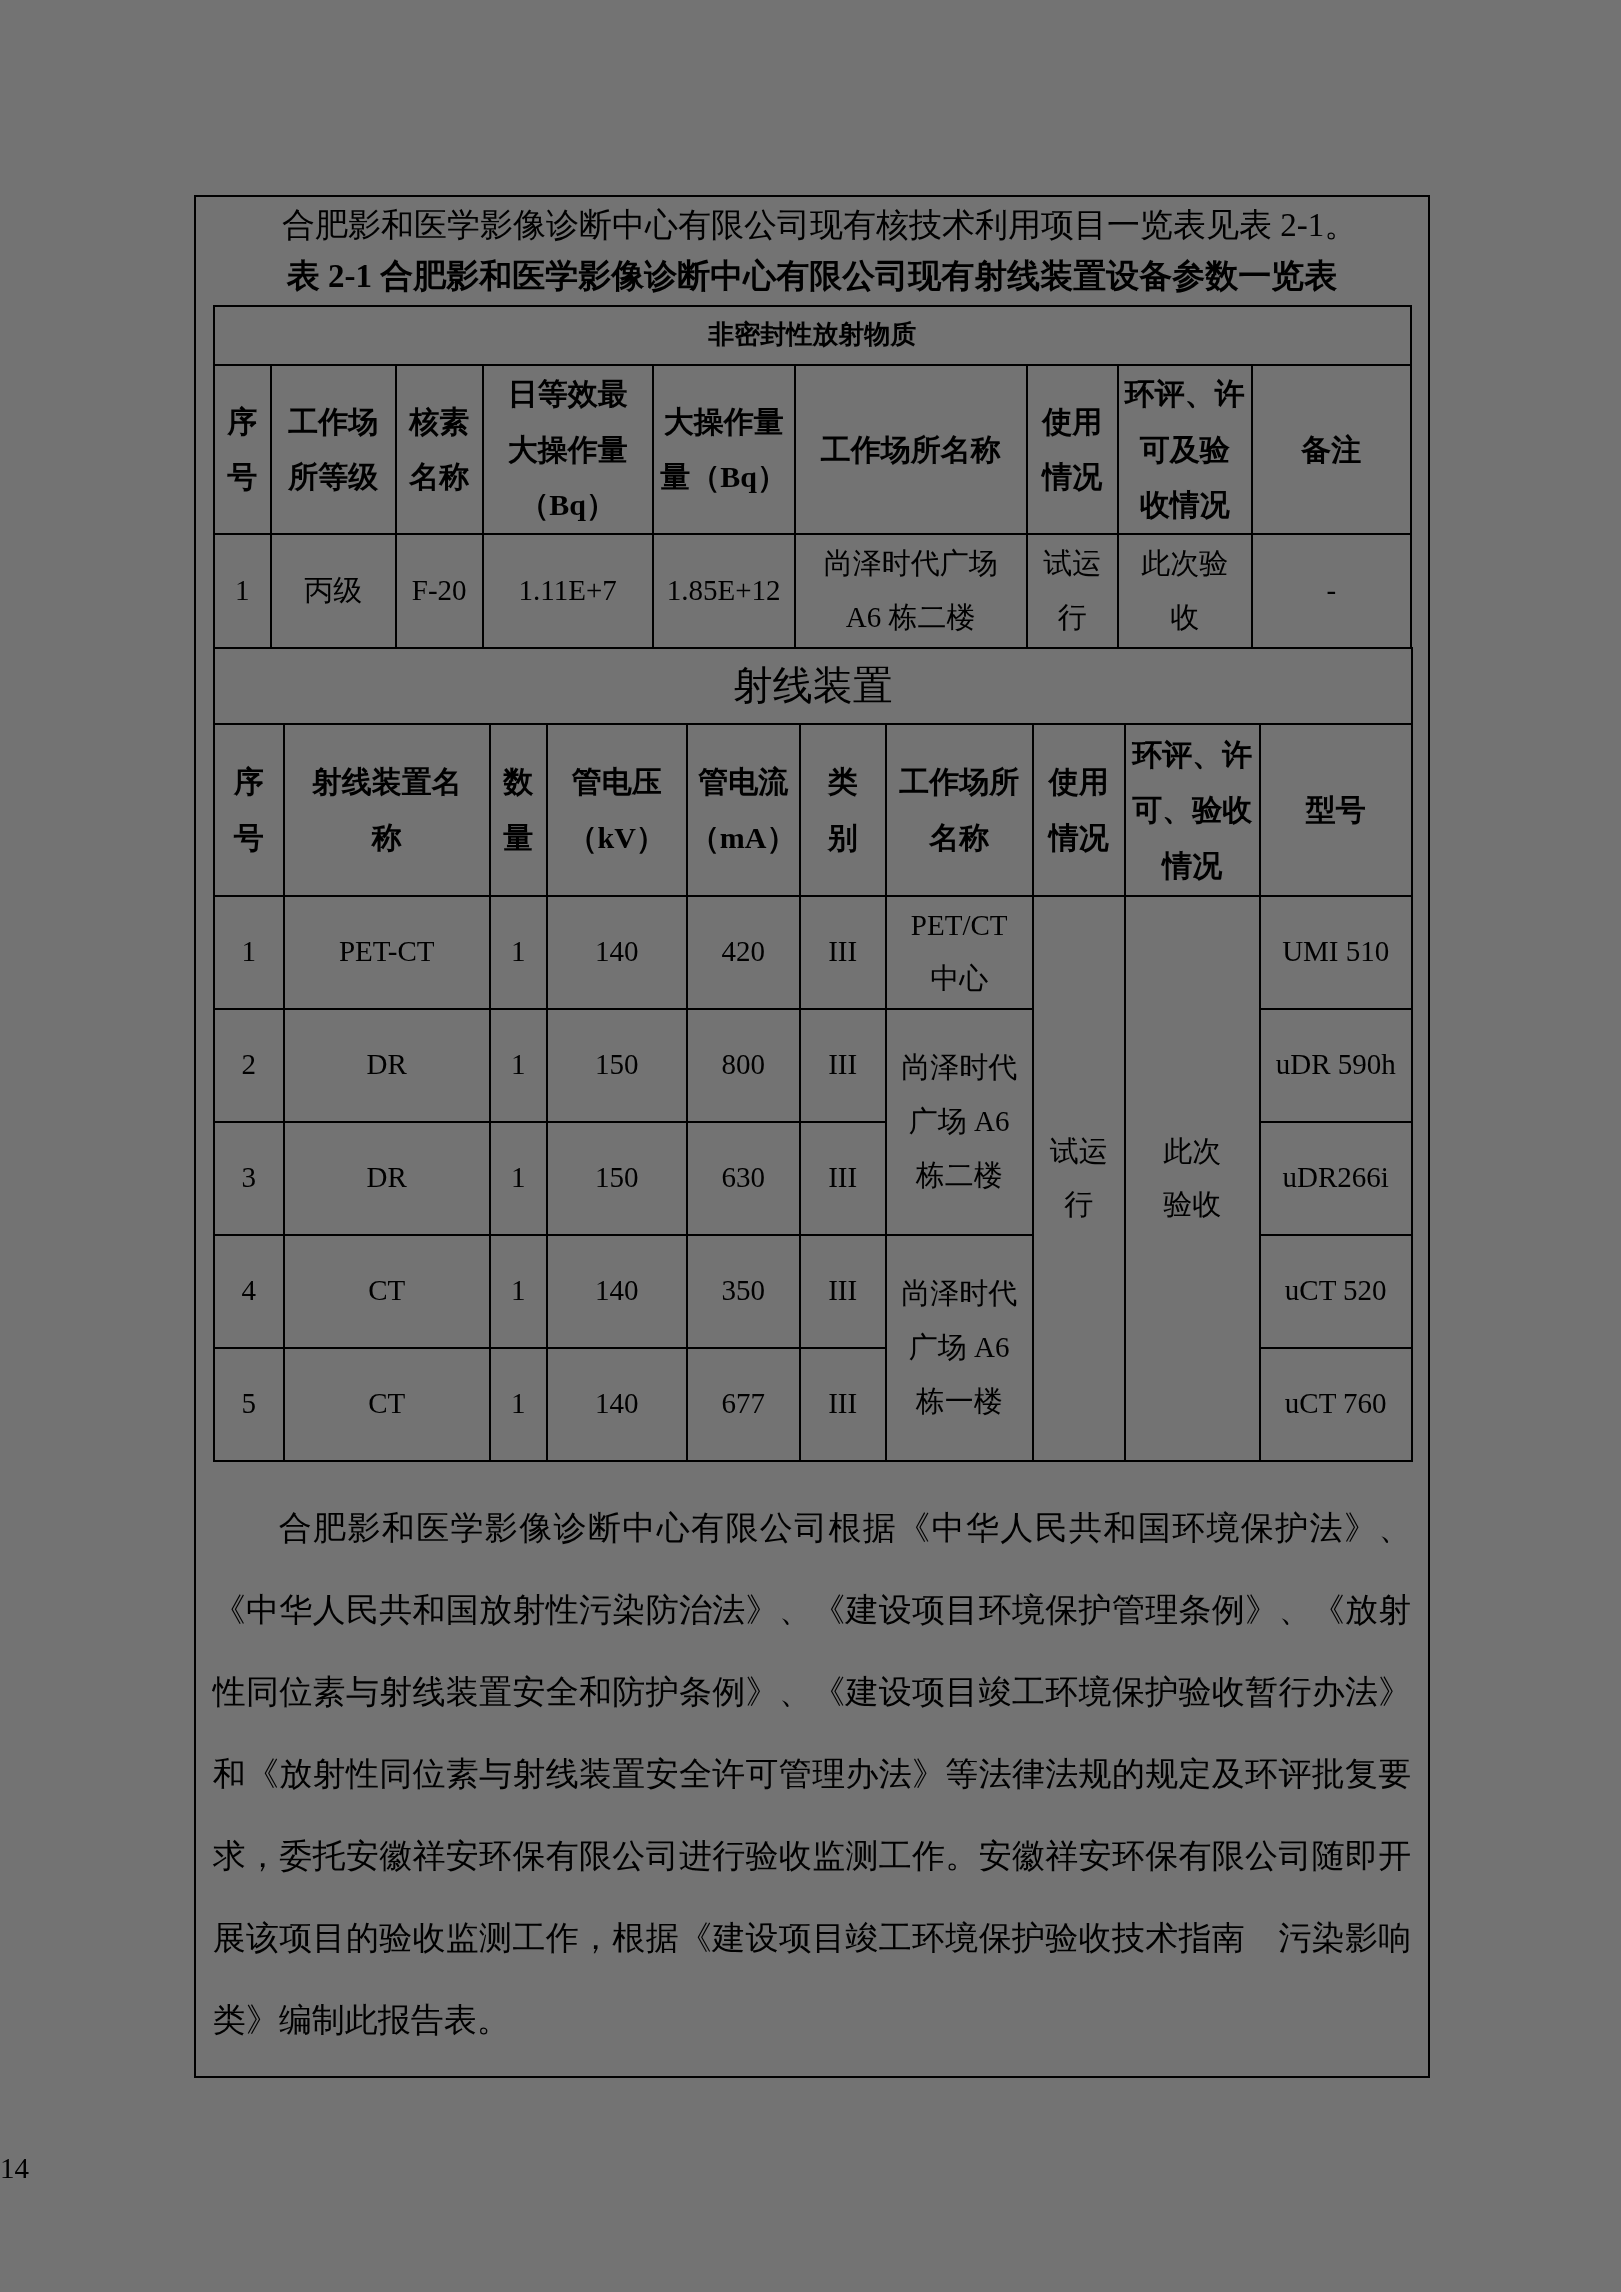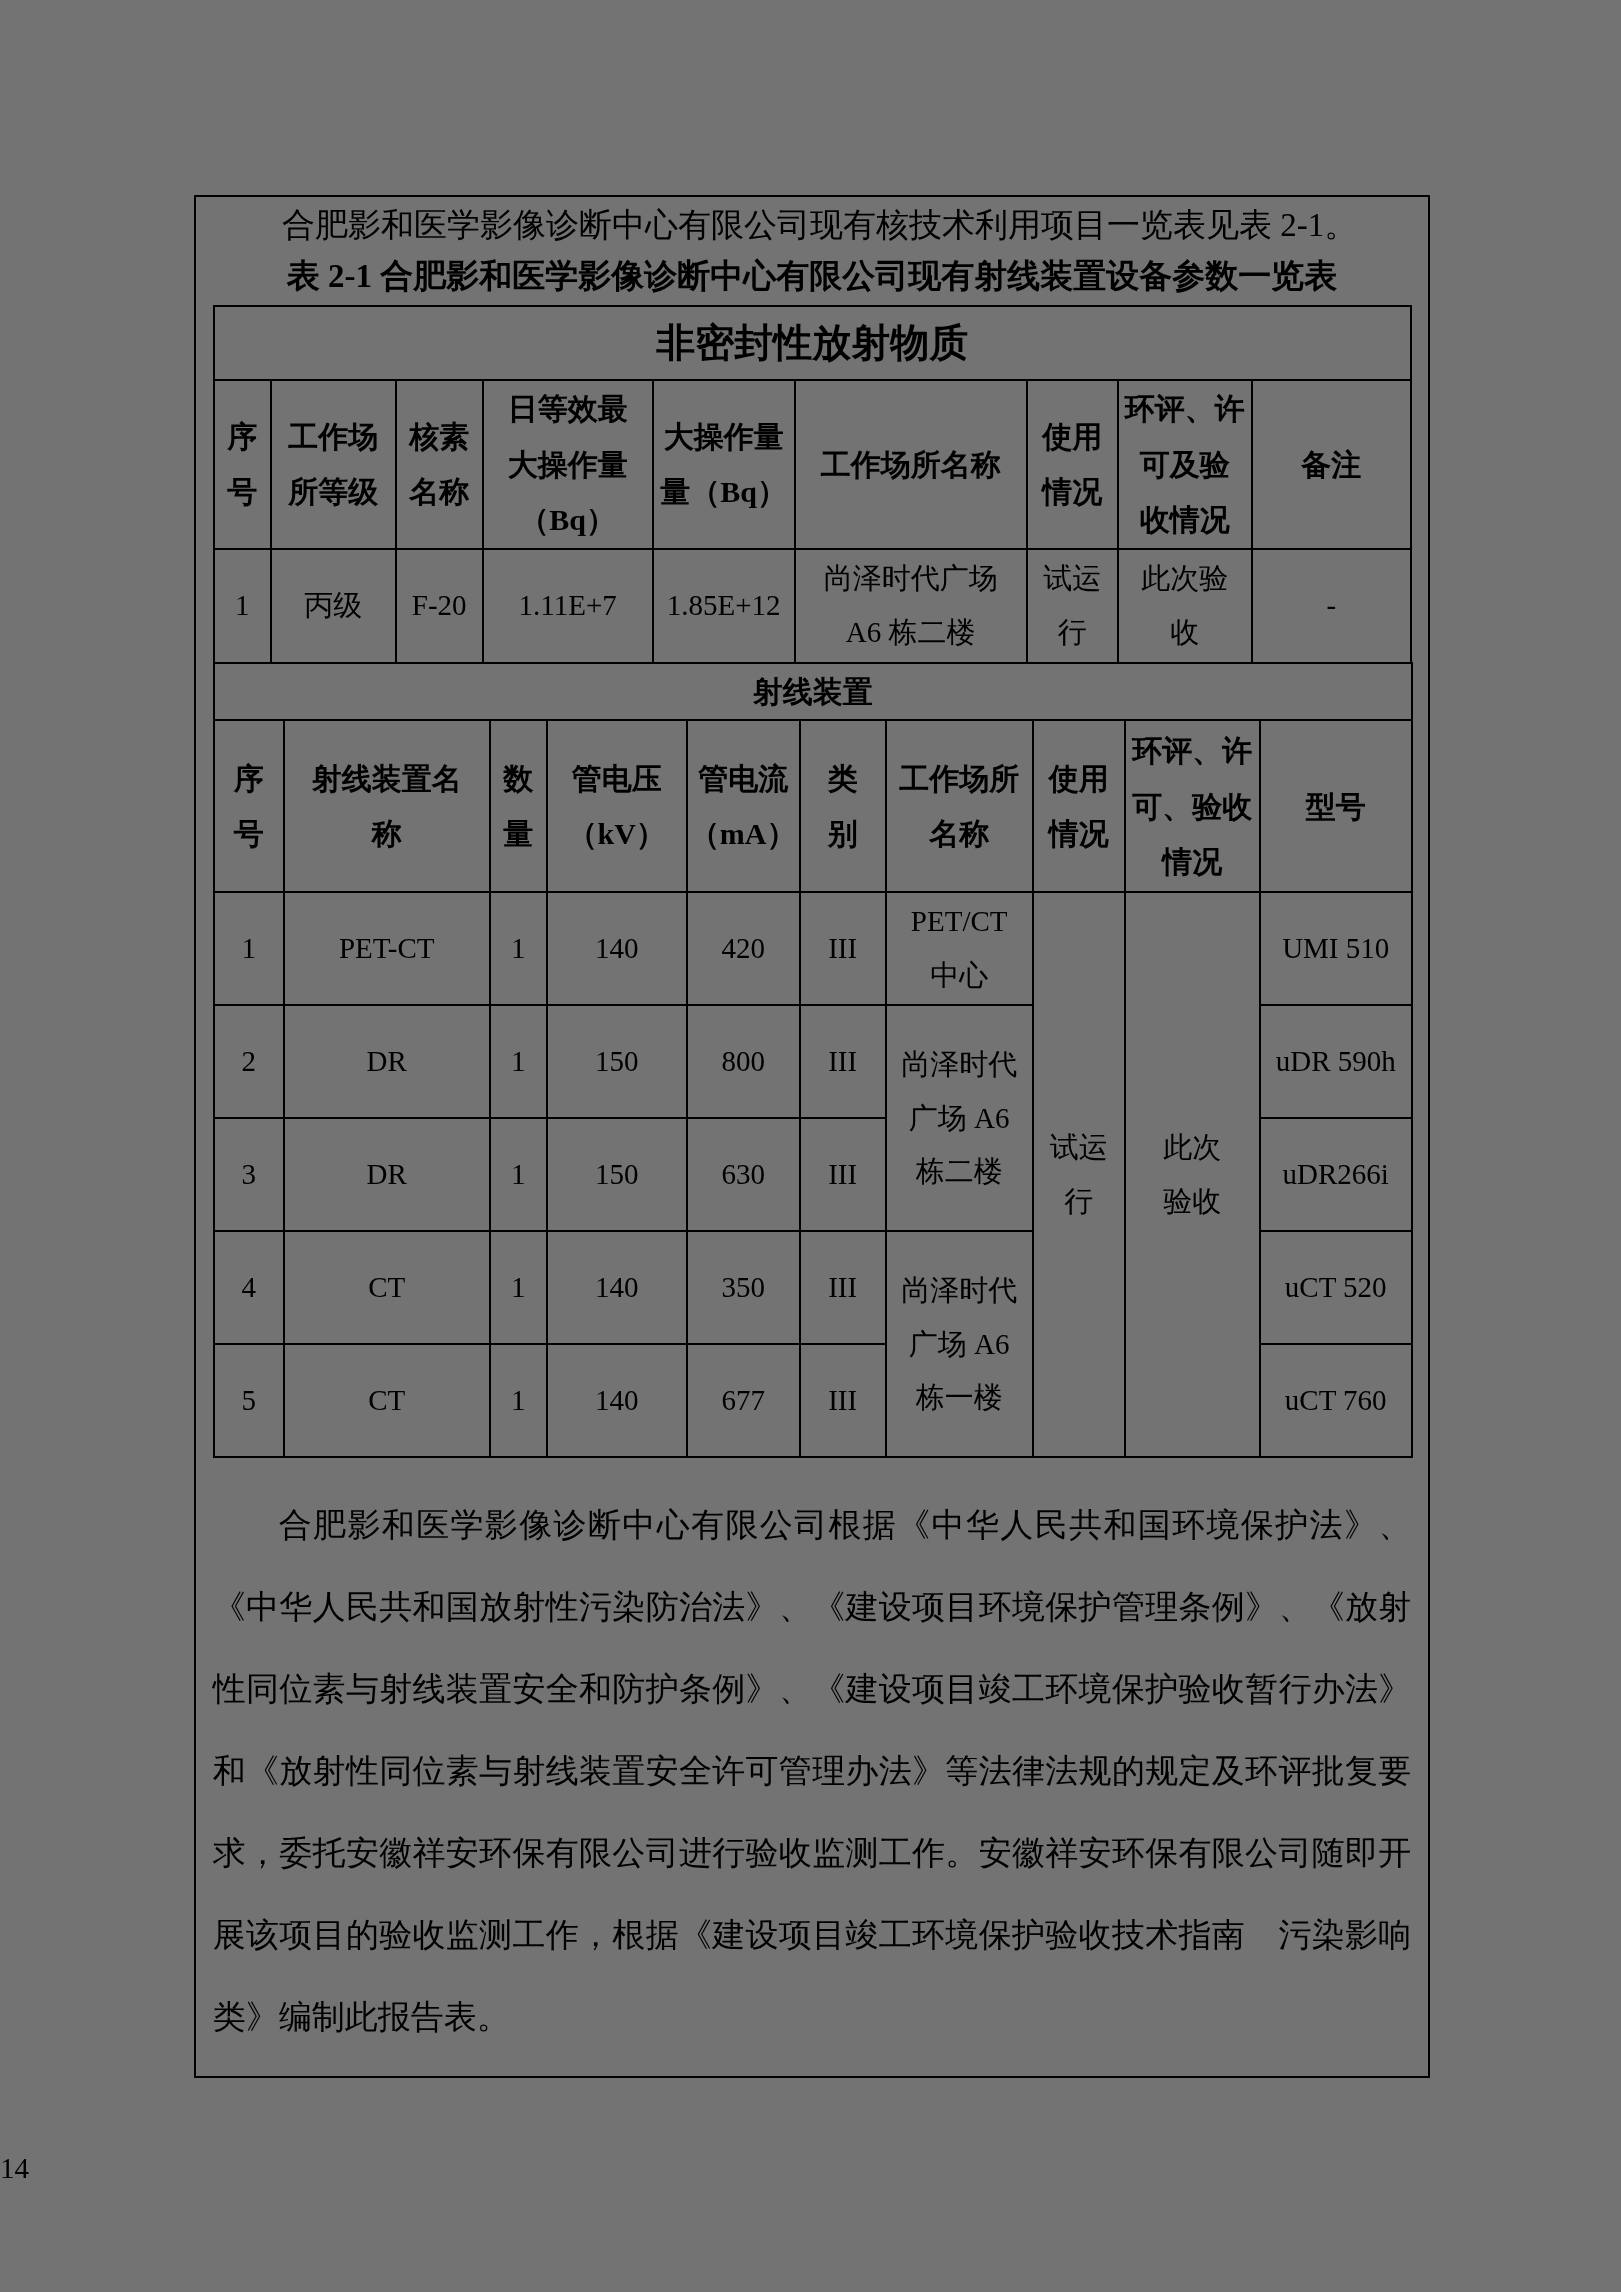--- a/index.html
+++ b/index.html
@@ -39,24 +39,24 @@
     border:2px solid #000;
     text-align:center;vertical-align:middle;
     white-space:pre-line;
     padding:0 2px;
     font-size:29px;line-height:1.85;
     font-weight:normal;
     overflow:hidden;
   }
   table.t th{font-size:30px;font-weight:bold;}
   table.t2{margin-top:-2px;}
-  tr.sec1 td{height:57px;font-size:39px;font-weight:bold;}
+  tr.sec1 td{height:57px;font-size:26px;font-weight:bold;}
   tr.hdr1 th{height:167px;}
   tr.data1 td{height:112px;}
-  tr.sec2 td{height:55px;font-size:30px;font-weight:bold;}
+  tr.sec2 td{height:55px;font-size:40px;font-weight:normal;}
   tr.hdr2 th{height:170px;}
   tr.data2 td{height:111px;}
   td.b{font-weight:bold;}
   td.spread{line-height:2.6;}
   .closing{
     margin:25.5px 0 0 0;
     font-size:33px;line-height:82px;
     text-indent:2em;text-align:justify;
   }
   .pageno{

